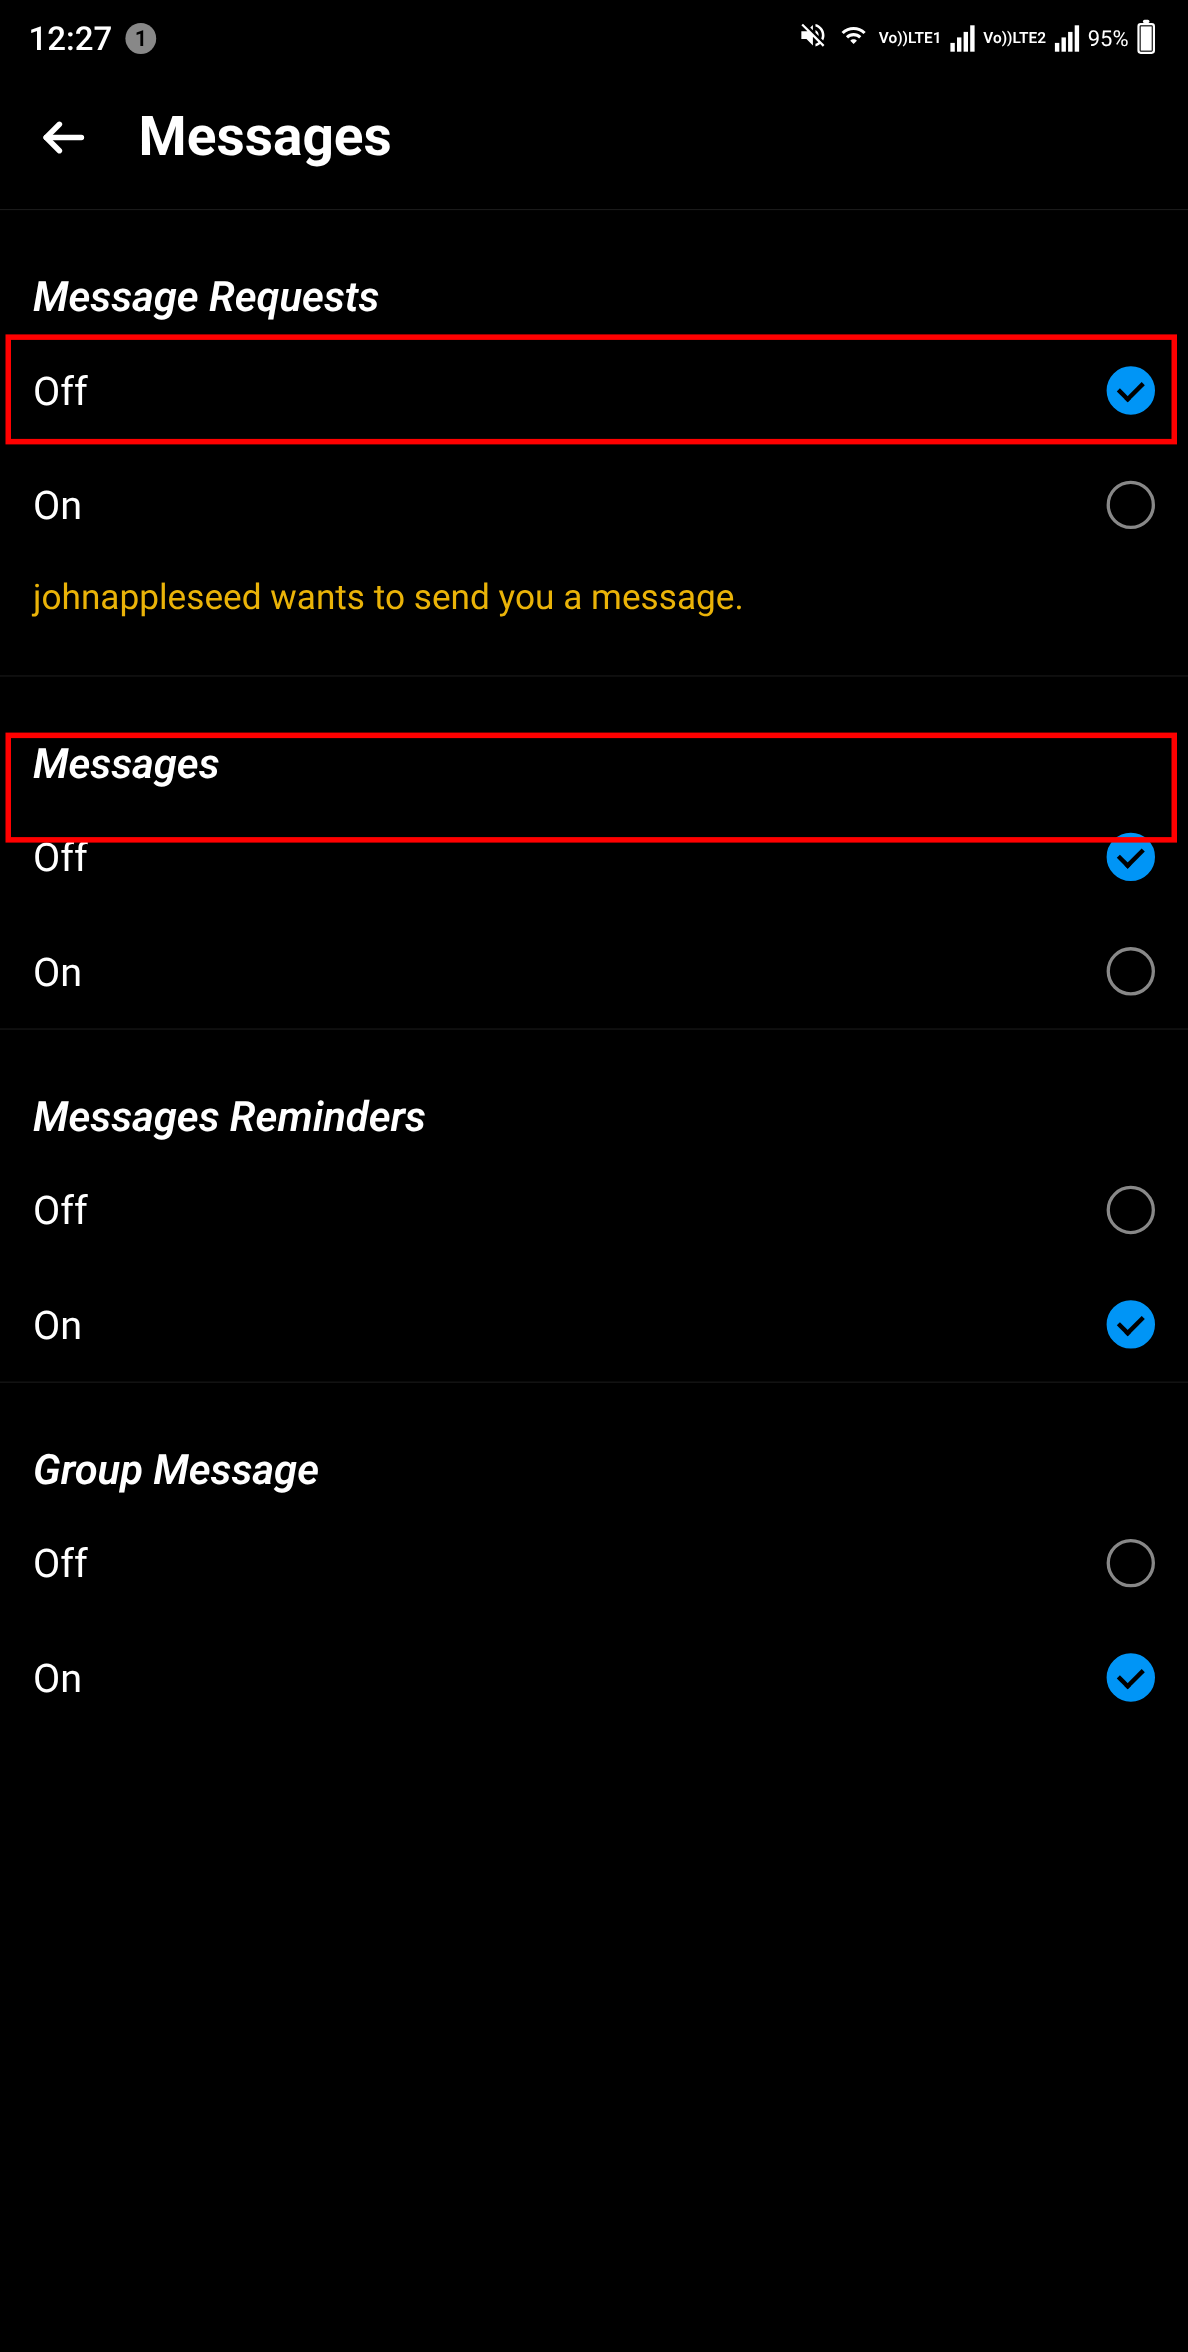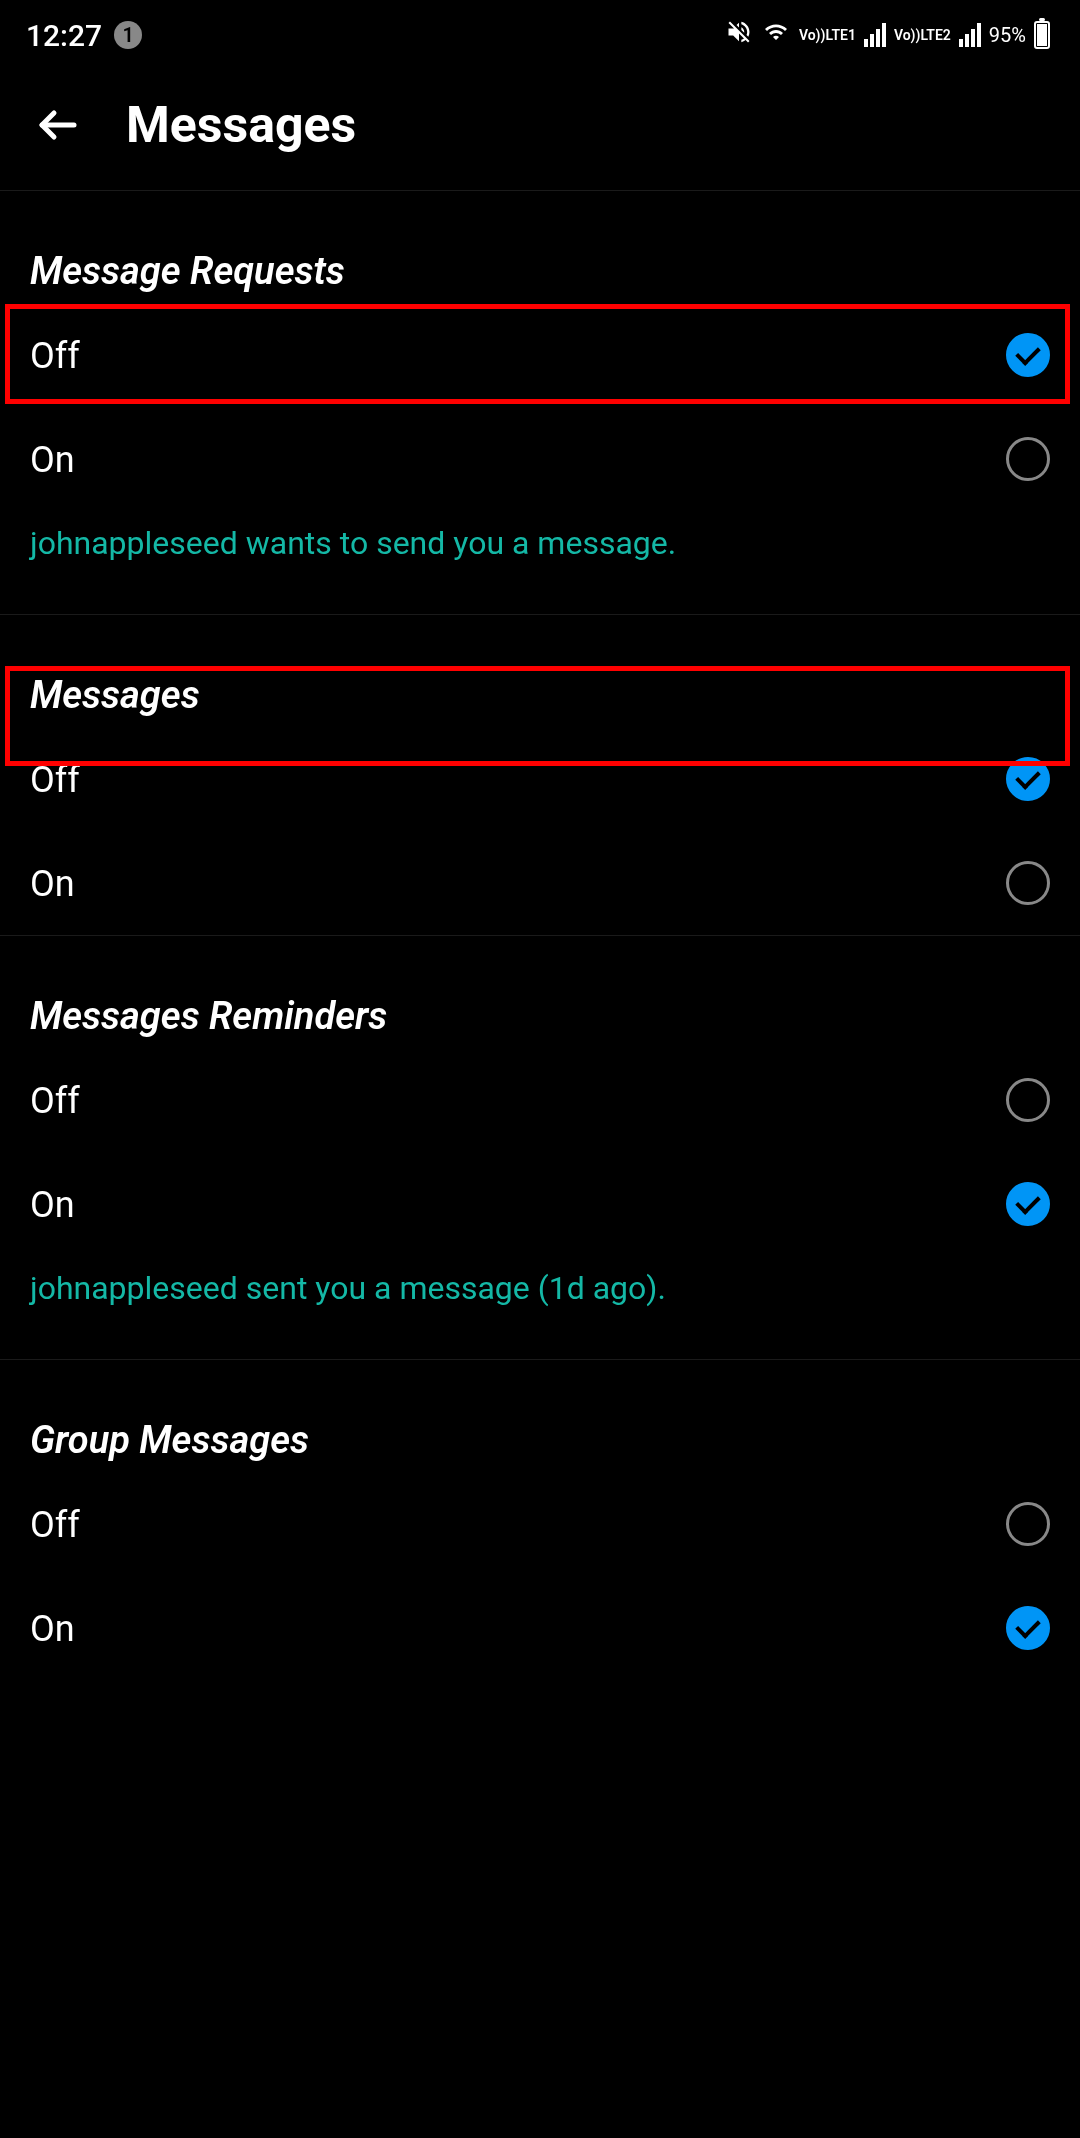--- a/index.html
+++ b/index.html
@@ -159,21 +159,21 @@
       content: '';
       display: block;
       width: 18px;
       height: 10px;
       border-left: 4px solid #000;
       border-bottom: 4px solid #000;
       transform: rotate(-45deg);
       margin-top: -4px;
     }
     .helper-text {
-      color: #14b8a6;
+      color: #eab308;
       font-size: 32px;
       padding: 10px 0 48px 0;
       line-height: 1.4;
     }
     .highlight-box {
       position: absolute;
       border: 5px solid #ff0000;
       pointer-events: none;
     }
     .content {
@@ -268,26 +268,25 @@
   <div class="section">
     <div class="section-title">Messages Reminders</div>
     <div class="option-row">
       <span class="option-label">Off</span>
       <span class="radio"></span>
     </div>
     <div class="option-row">
       <span class="option-label">On</span>
       <span class="radio checked"></span>
     </div>
-    <div class="helper-text">johnappleseed sent you a message (1d ago).</div>
   </div>
   <div class="divider"></div>
 
   <div class="section">
-    <div class="section-title">Group Messages</div>
+    <div class="section-title">Group Message</div>
     <div class="option-row">
       <span class="option-label">Off</span>
       <span class="radio"></span>
     </div>
     <div class="option-row">
       <span class="option-label">On</span>
       <span class="radio checked"></span>
     </div>
   </div>
 

